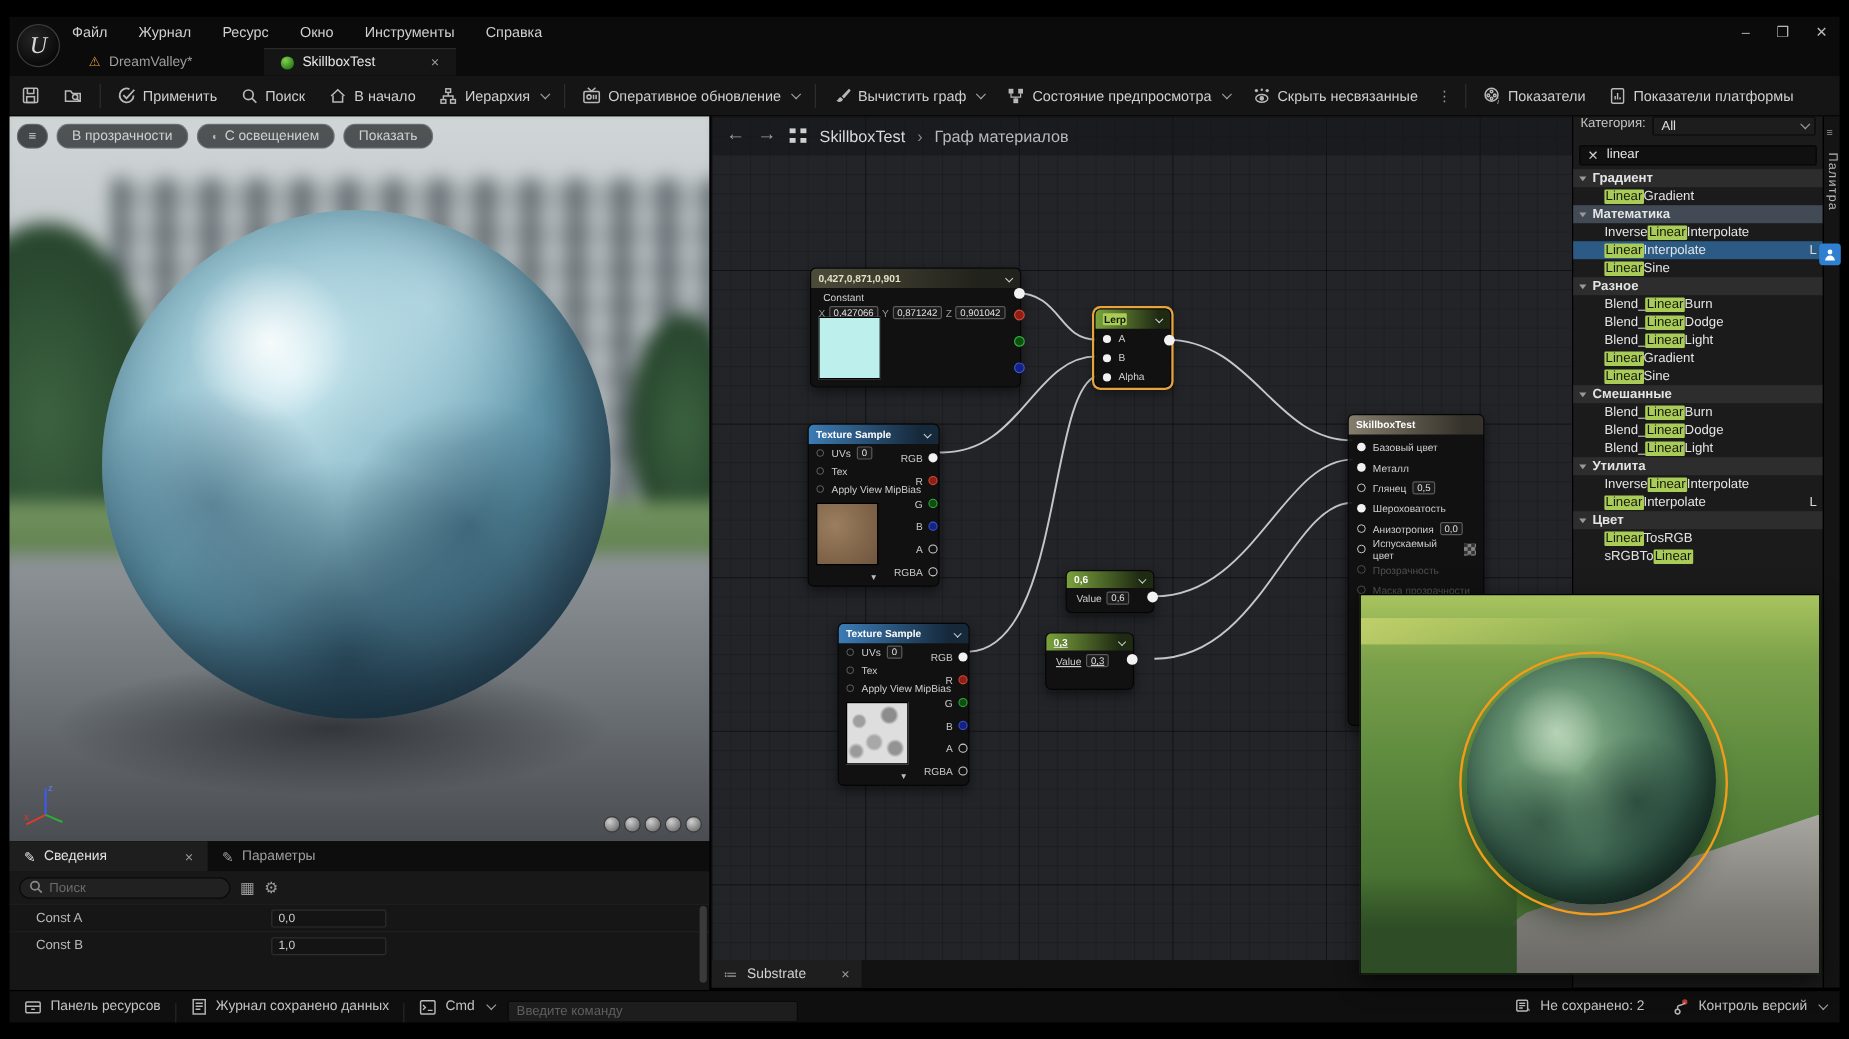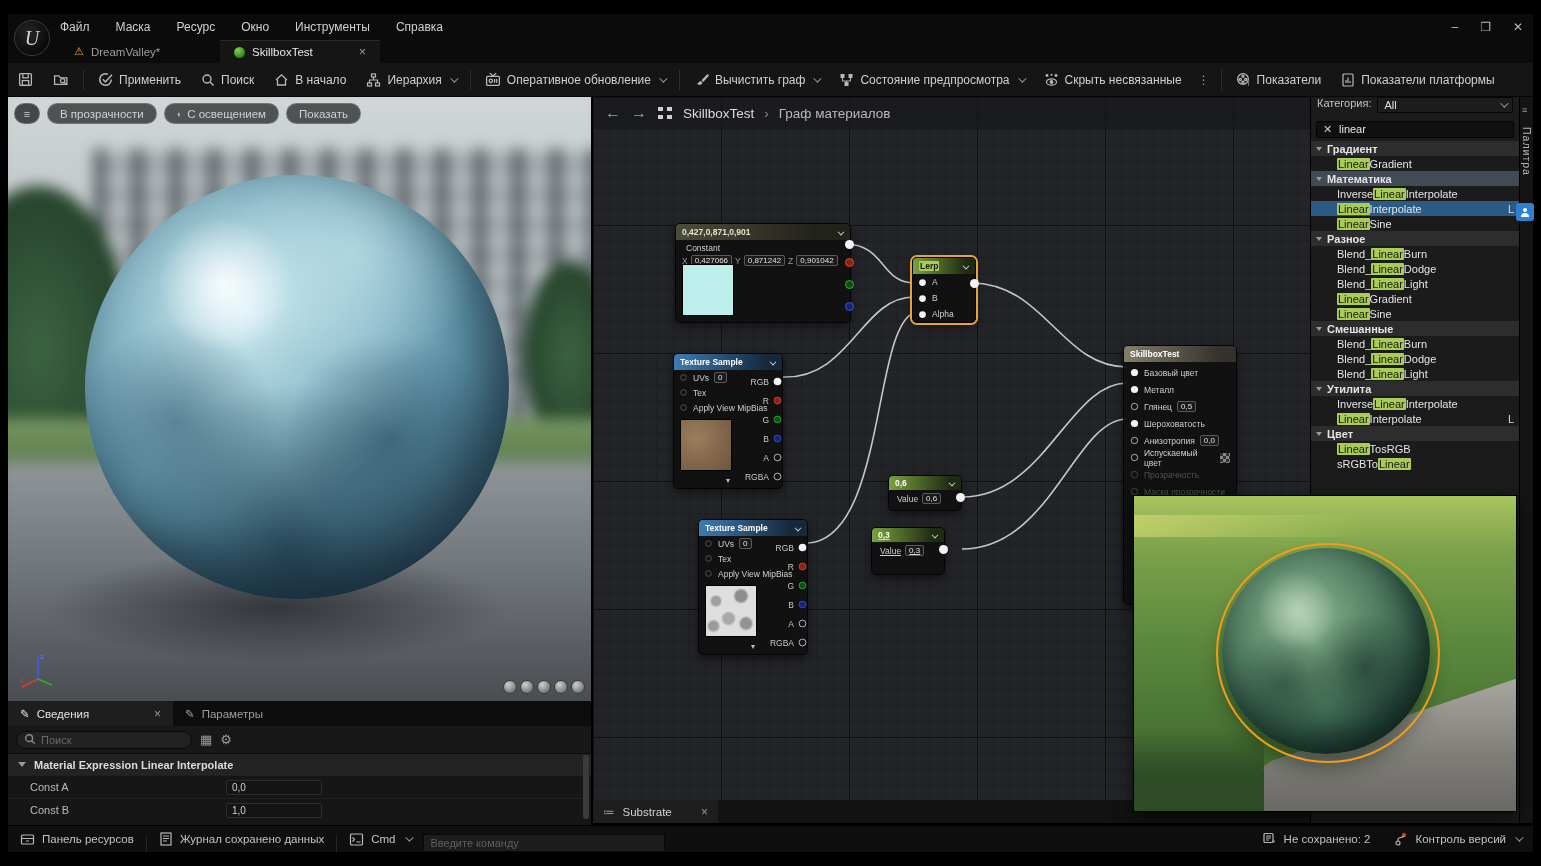--- a/index.html
+++ b/index.html
@@ -183,21 +183,21 @@
 </style>
 </head>
 <body>
 
 <div id="stage">
 
   <div id="titlebar" class="abs">
     <div id="ue-logo">U</div>
     <div id="menu-bar">
         <span class="menu-item">Файл</span>
-        <span class="menu-item">Маска</span>
+        <span class="menu-item">Журнал</span>
         <span class="menu-item">Ресурс</span>
         <span class="menu-item">Окно</span>
         <span class="menu-item">Инструменты</span>
         <span class="menu-item">Справка</span>
       </div>
     <div id="win-controls">
       <span>–</span>
       <span>❐</span>
       <span>✕</span>
     </div>
@@ -409,24 +409,20 @@
             <g fill="none" stroke="#8a8a8a" stroke-width="1.6">
               <circle cx="6" cy="6" r="4"></circle>
               <path d="M9 9l3.6 3.6"></path>
             </g>
           </svg>
         <input id="det-search" placeholder="Поиск" style="">
       </div>
       <span style="color:#9a9a9a;font-size:13px">▦</span>
       <span style="color:#9a9a9a;font-size:13px">⚙</span>
     </div>
-    <div id="det-section">
-      <span class="tri-down"></span>
-      <span>Material Expression Linear Interpolate</span>
-    </div>
     <div id="det-rows">
         <div class="det-row">
           <span class="lbl">Const A</span>
           <span class="det-val">0,0</span>
         </div>
         <div class="det-row">
           <span class="lbl">Const B</span>
           <span class="det-val">1,0</span>
         </div>
       </div>

